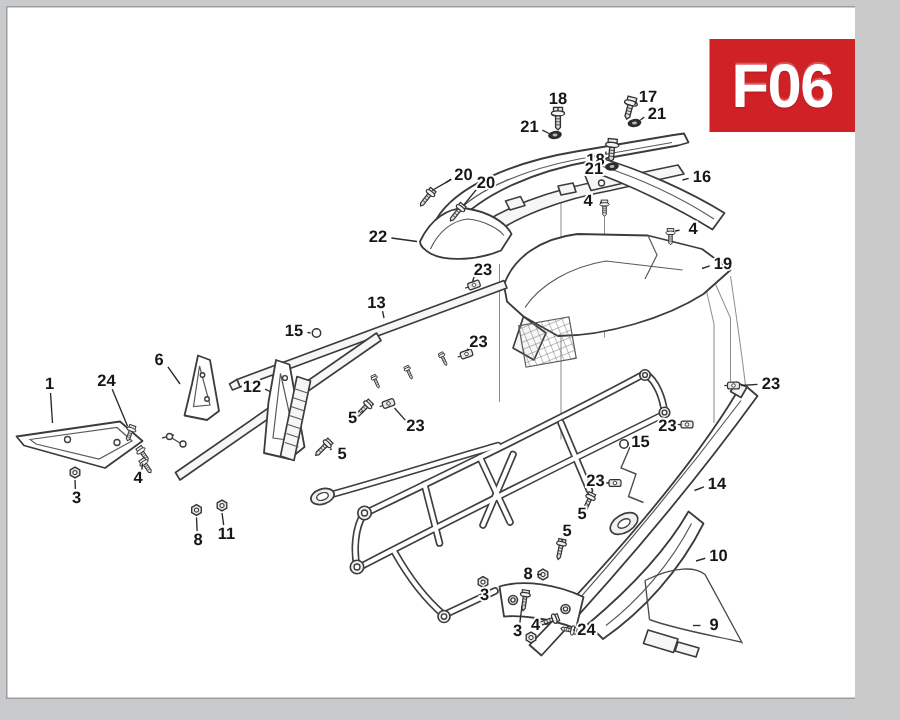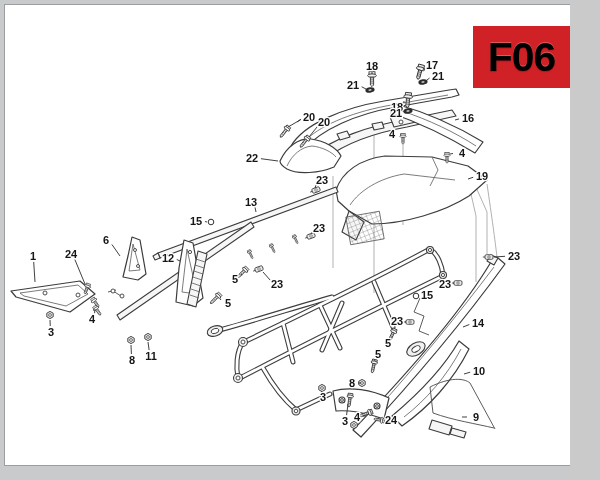--- a/index.html
+++ b/index.html
@@ -325,15 +325,15 @@
         <line x1="365.8775453144893" y1="416.01360607616783" x2="363" y2="416" class="leader"></line>
         <text x="357" y="417" text-anchor="middle" dominant-baseline="central" class="callout-text" fill="#161616">4</text>
         <line x1="346.5640680051814" y1="415.0912986470924" x2="348" y2="404" class="leader"></line>
         <text x="345" y="421" text-anchor="middle" dominant-baseline="central" class="callout-text" fill="#161616">3</text>
         <line x1="382" y1="420" x2="383" y2="420" class="leader"></line>
         <text x="391" y="420" text-anchor="middle" dominant-baseline="central" class="callout-text" fill="#161616">24</text>
       </g>
   </svg>
 
   <div class="badge" style="background: rgb(208, 33, 39);">
-    <span style="color: #000000;">F06</span>
+    <span style="color: #ffffff;">F06</span>
   </div>
 </div>
 
 </body></html>

